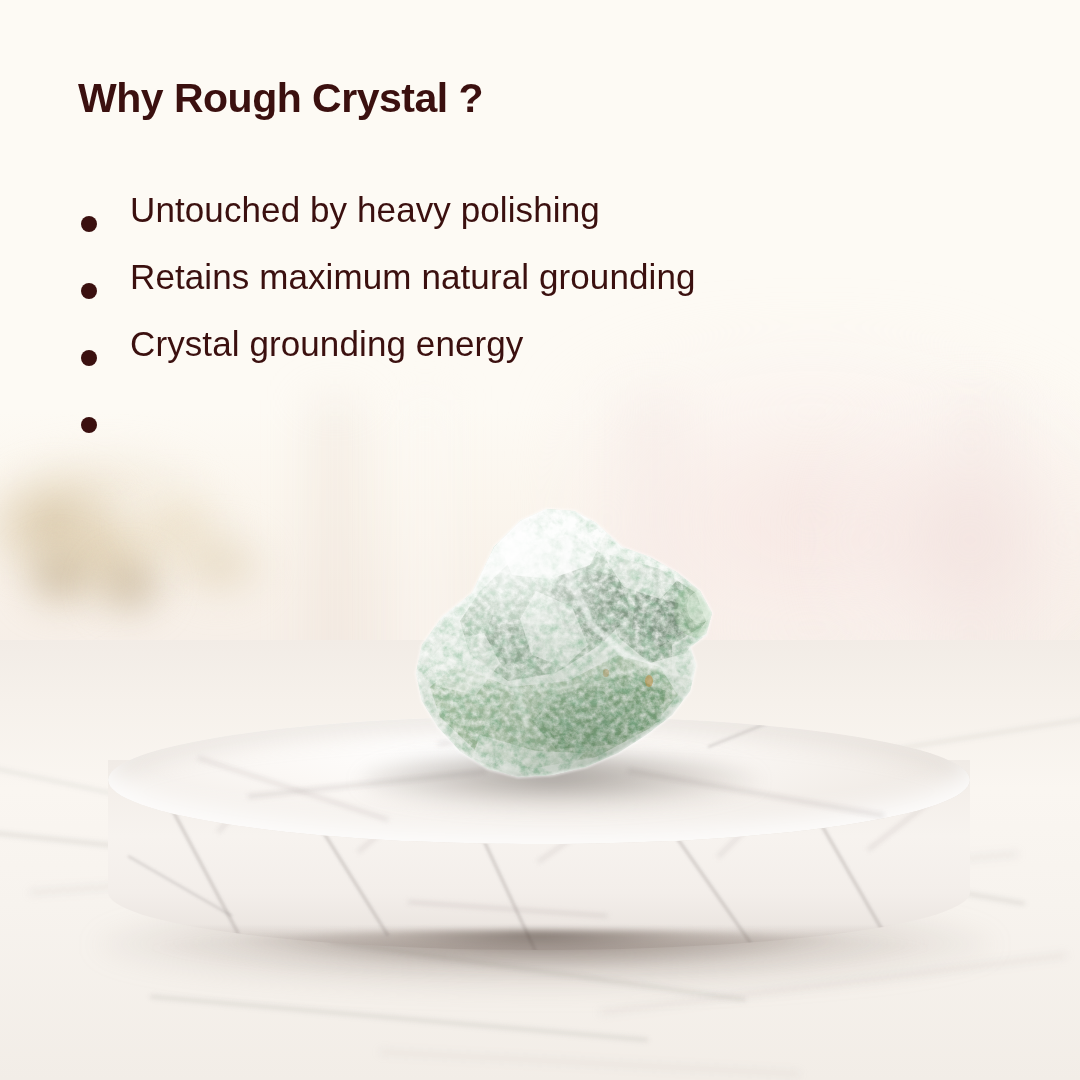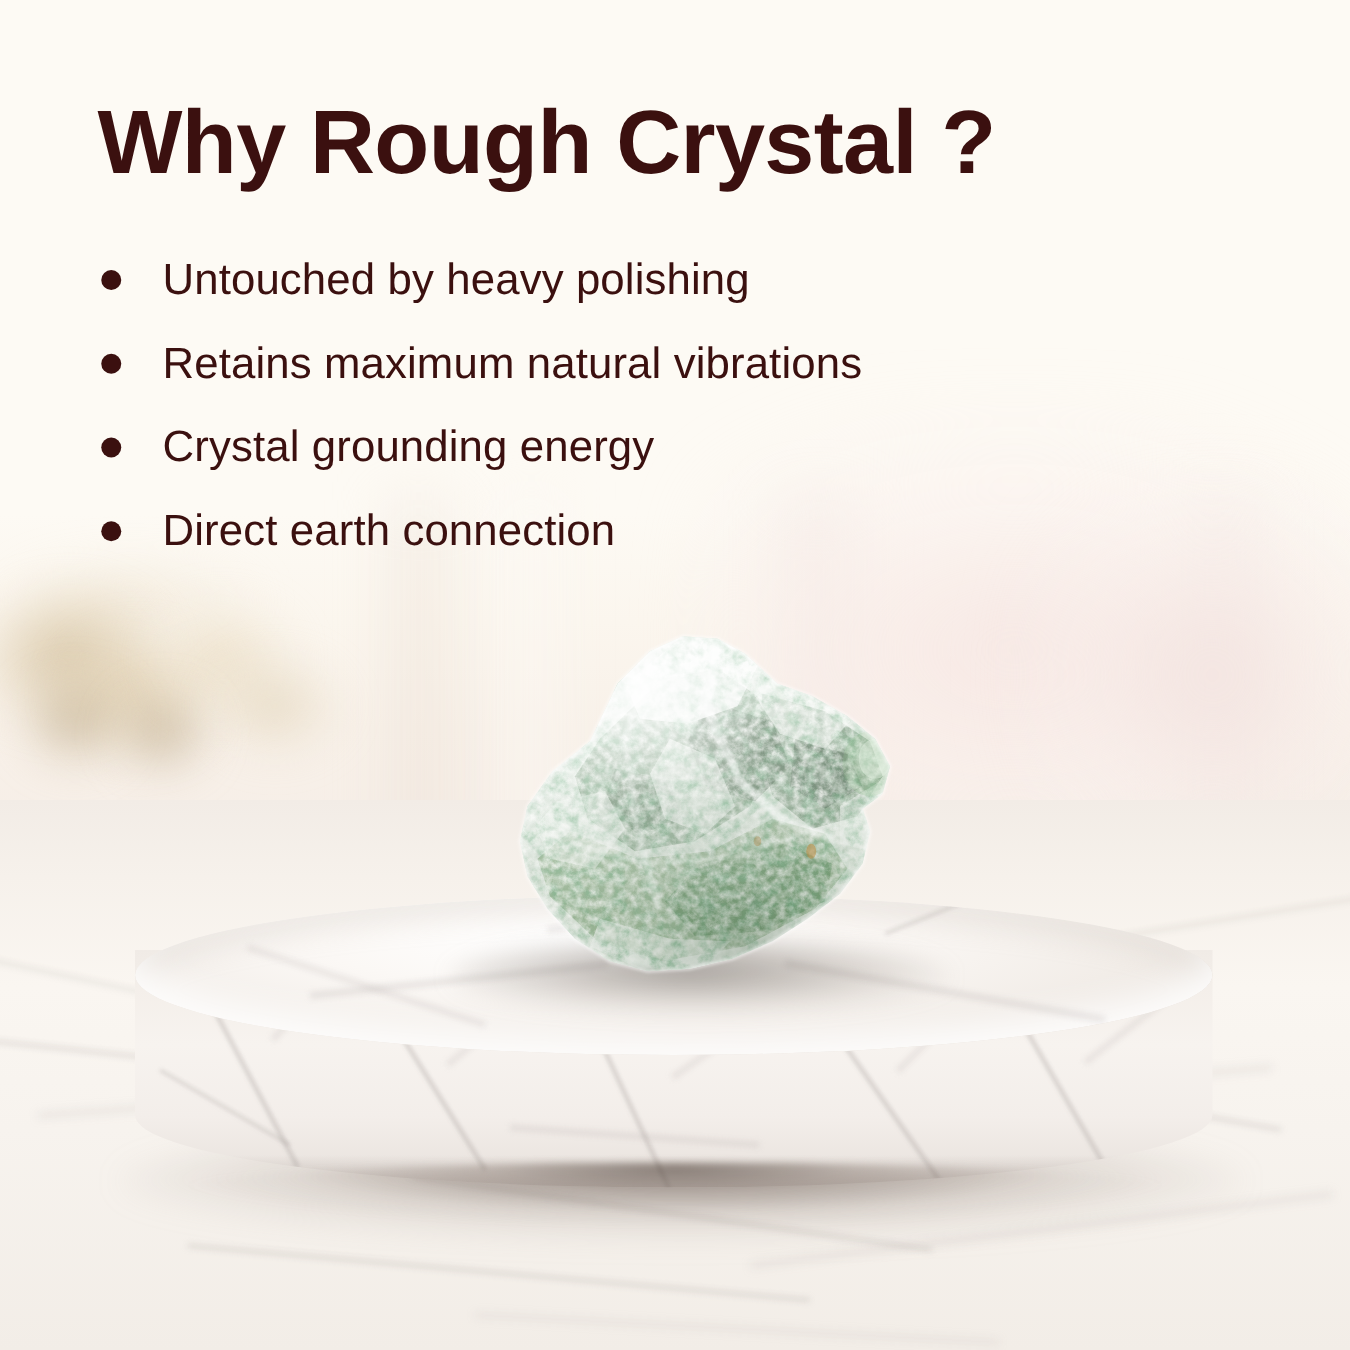--- a/index.html
+++ b/index.html
@@ -223,40 +223,39 @@
     position: absolute;
     left: 0; top: 0;
     width: 1080px;
   }
   .page-title {
     position: absolute;
     left: 78px;
     top: 77px;
     margin: 0;
     font-family: "Liberation Sans", sans-serif;
-    font-size: 72px;
+    font-size: 41px;
     font-weight: 700;
     letter-spacing: -0.5px;
     color: #3b100f;
     white-space: nowrap;
     line-height: 1.05;
   }
   .bullet-list {
     position: absolute;
     left: 78px;
     top: 190px;
     margin: 0;
     padding: 0;
     list-style: none;
     width: 880px;
   }
   .bullet-item {
     position: relative;
     display: flex;
-    align-items: center;
     height: 67px;
     padding-left: 52px;
   }
   .bullet-dot {
     position: absolute;
     left: 3px;
     top: 50%;
     transform: translateY(-50%);
     width: 16px;
     height: 16px;
@@ -443,27 +442,26 @@
 
     <h1 class="page-title">Why Rough Crystal ?</h1>
 
     <ul class="bullet-list">
       <li class="bullet-item">
         <span class="bullet-dot"></span>
         <span class="bullet-text">Untouched by heavy polishing</span>
       </li>
       <li class="bullet-item">
         <span class="bullet-dot"></span>
-        <span class="bullet-text">Retains maximum natural vibrations</span>
+        <span class="bullet-text">Retains maximum natural grounding</span>
       </li>
       <li class="bullet-item">
         <span class="bullet-dot"></span>
         <span class="bullet-text">Crystal grounding energy</span>
       </li>
       <li class="bullet-item">
         <span class="bullet-dot"></span>
-        <span class="bullet-text">Direct earth connection</span>
       </li>
     </ul>
 
   </div>
 
 </div>
 
 </body></html>

